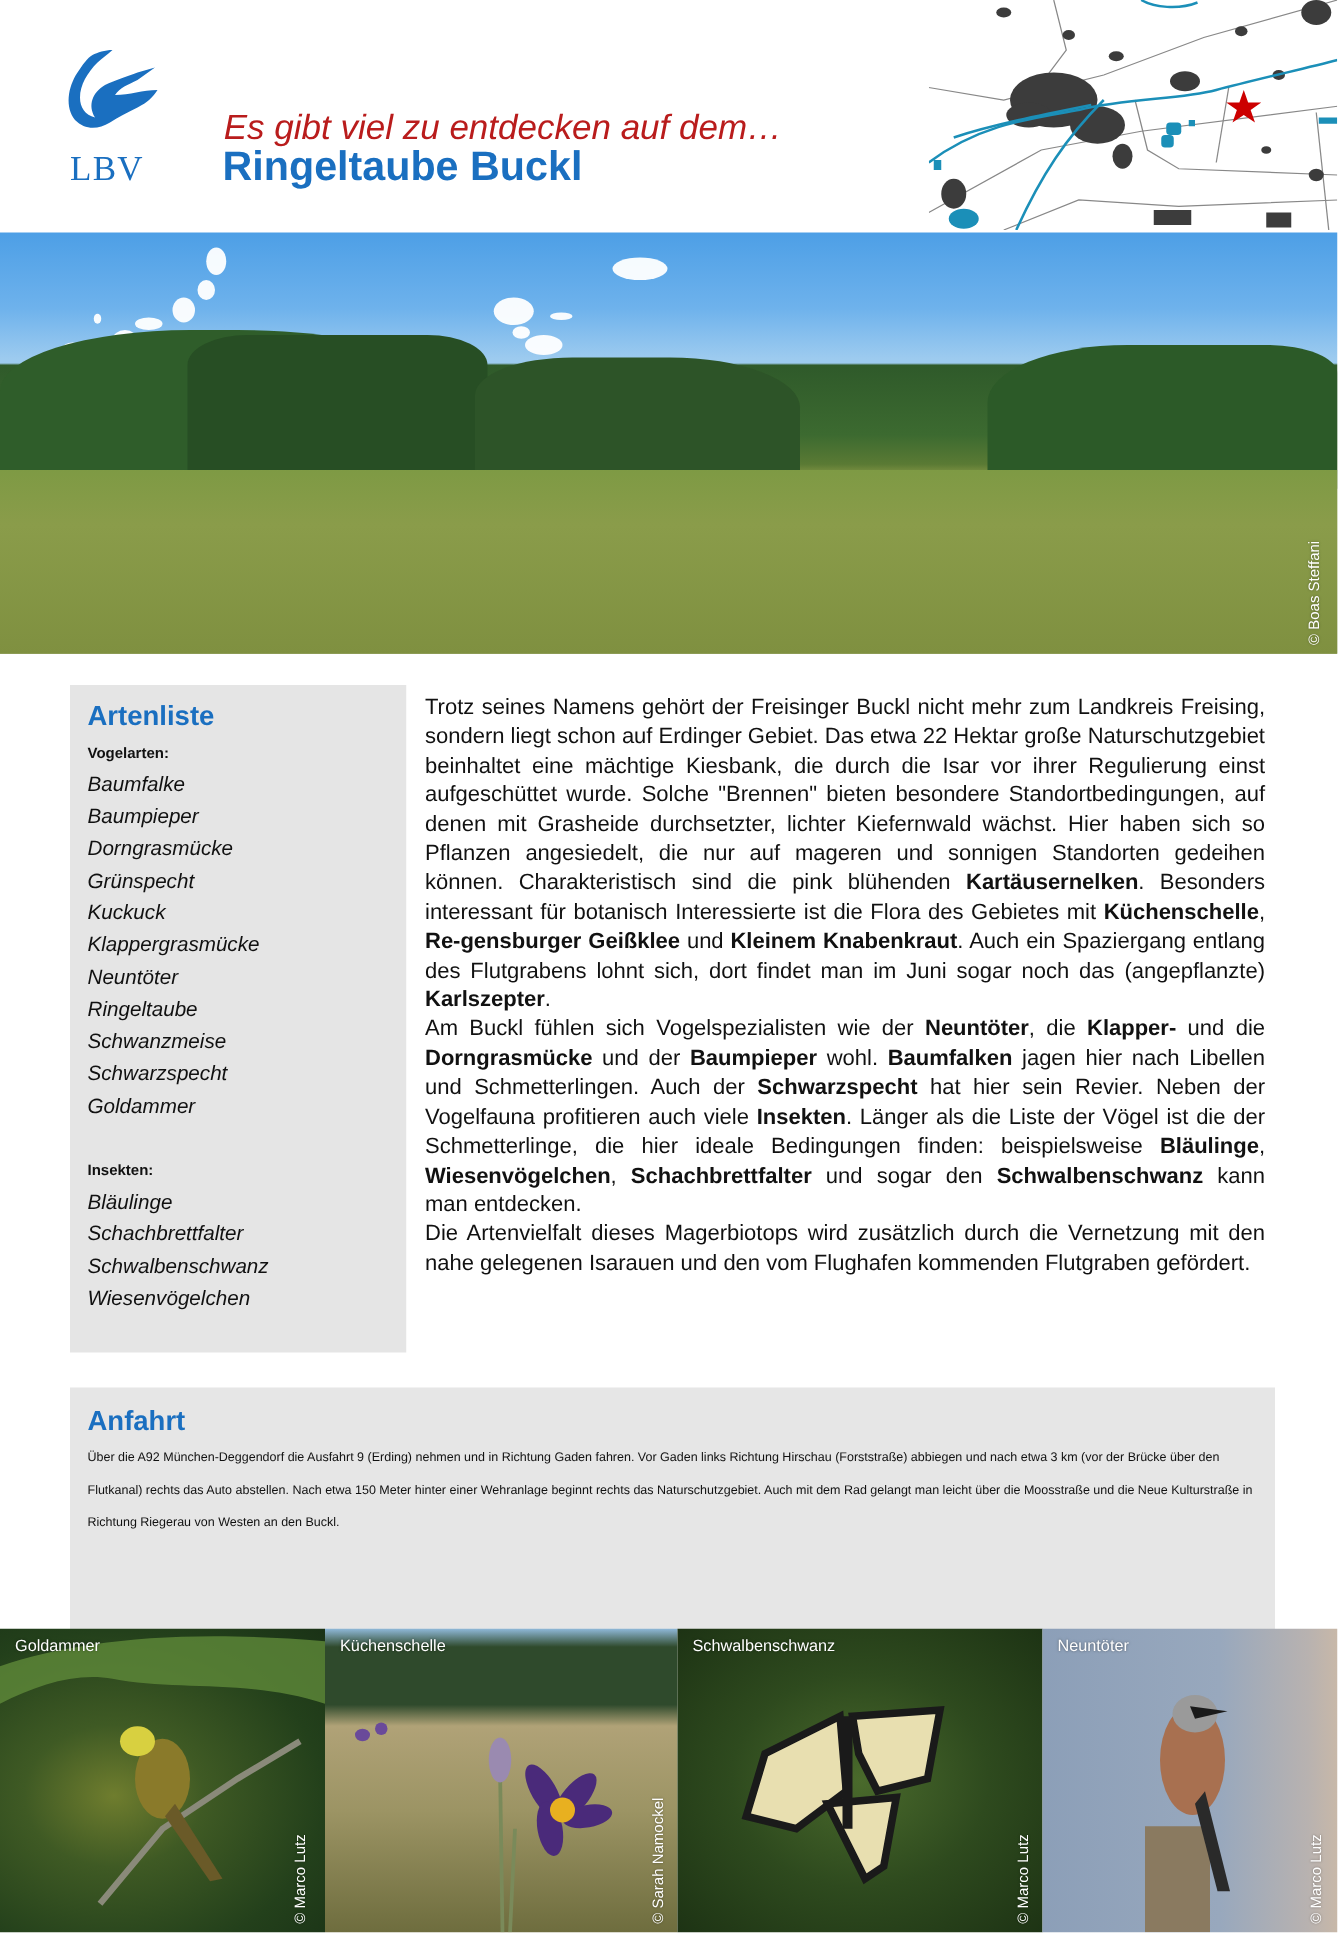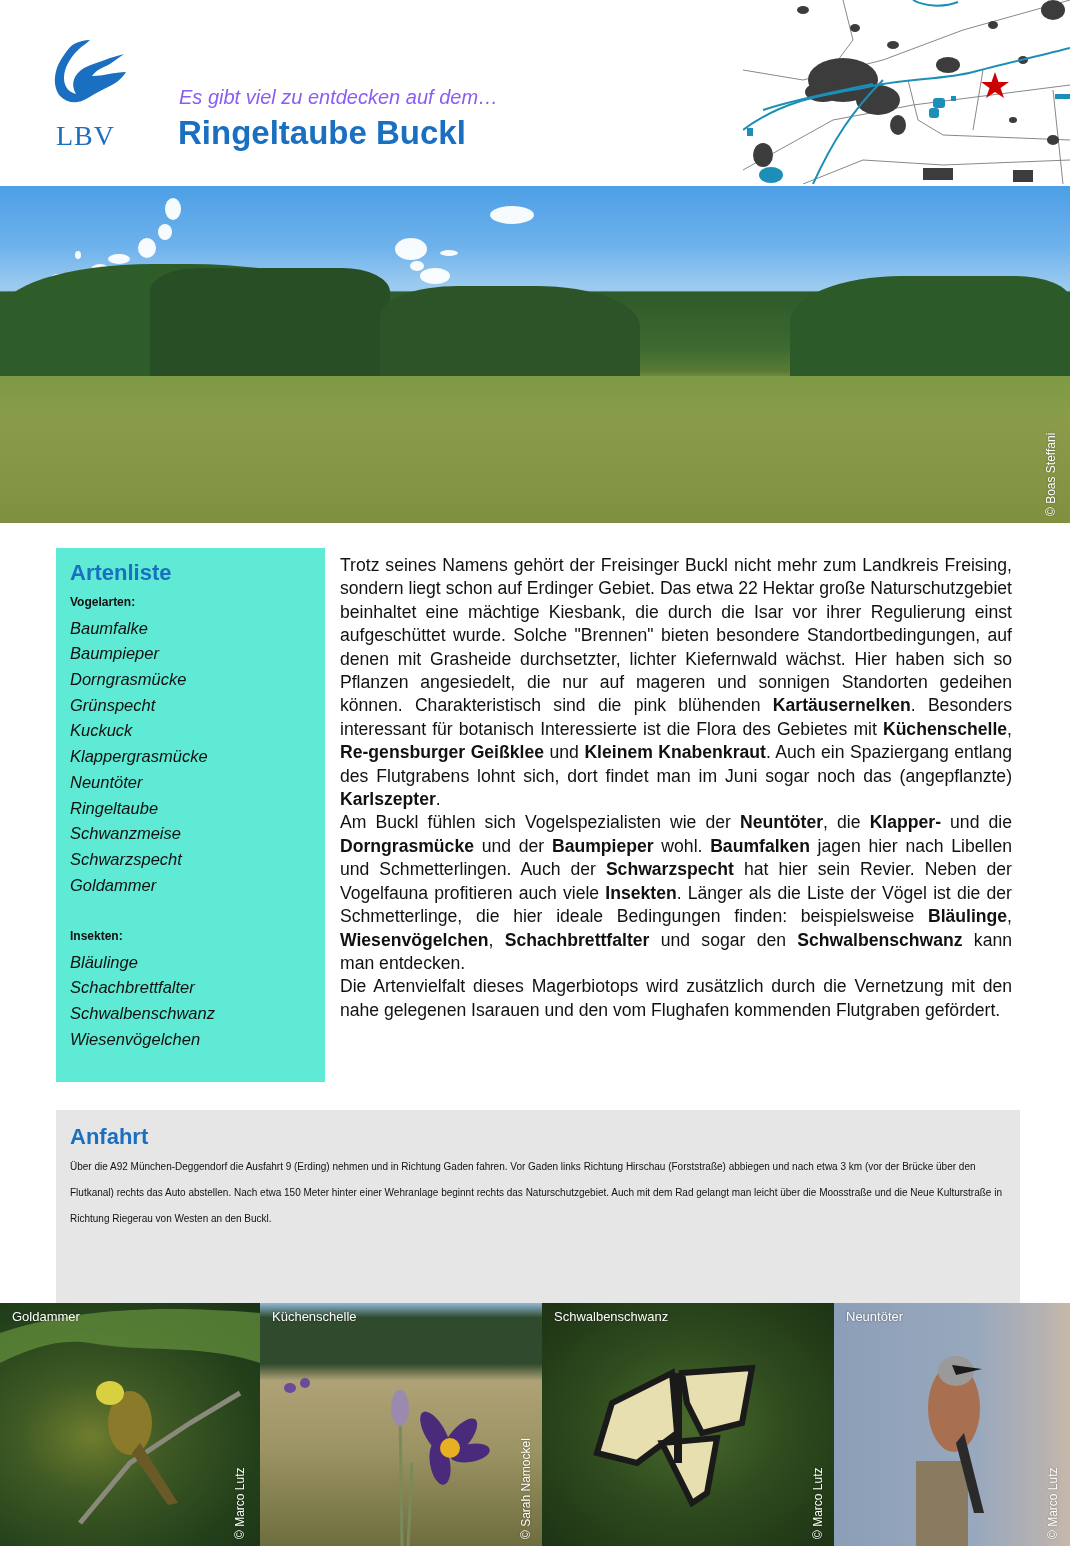--- a/index.html
+++ b/index.html
@@ -3,33 +3,33 @@
 <meta charset="utf-8">
 <style>
   html, body { margin:0; padding:0; background:#ffffff; }
   body { width:1070px; height:1546px; position:relative; overflow:hidden; font-family:"Liberation Sans", sans-serif; color:#111; }
   .abs { position:absolute; }
 
   
   #logo { left:48px; top:38px; width:80px; height:115px; }
   #logo svg { display:block; }
   #logo-text { position:absolute; left:8px; top:82px; font-family:"Liberation Serif", serif; font-size:28px; color:#1a6fc0; letter-spacing:1px; }
-  #subtitle { left:179px; top:86px; font-style:italic; font-size:20px; color:#8b5cf6; }
+  #subtitle { left:179px; top:86px; font-style:italic; font-size:28px; color:#b91c1c; }
   #title { left:178px; top:114px; font-weight:bold; font-size:33px; color:#1a6fc0; }
   #map { left:743px; top:0; width:327px; height:184px; background:#fff; overflow:hidden; }
 
   
   #hero { left:0; top:186px; width:1070px; height:337px; overflow:hidden;
     background: linear-gradient(to bottom, #4d9fe6 0%, #6eb2ec 18%, #9dcbef 30%, #9dcbef 31%, #2f5a2a 31.5%, #3c6a30 48%, #5a7a34 55%, #8a9a48 58%, #8c9a46 70%, #7d8e3e 100%); }
   .cloud { position:absolute; background:#fff; border-radius:50%; opacity:0.95; }
   .treeband { position:absolute; background:#2e5a2c; }
   .photo-credit { position:absolute; color:#fff; font-size:12px; transform-origin:left top; transform:rotate(-90deg); white-space:nowrap; text-shadow:0 0 2px rgba(0,0,0,0.4); }
 
   
-  #species-box { left:56px; top:548px; width:269px; height:534px; background:#5eead4; }
+  #species-box { left:56px; top:548px; width:269px; height:534px; background:#e5e5e5; }
   #species-title { position:absolute; left:14px; top:12px; font-size:22px; font-weight:bold; color:#1a6fc0; }
   .grp-head { font-weight:bold; font-size:12px; color:#111; height:25.7px; line-height:25.7px; }
   .sp-item { font-style:italic; font-size:16.5px; color:#111; height:25.7px; line-height:25.7px; }
   #species-list { position:absolute; left:14px; top:42px; }
   .gap { height:25.7px; }
 
   
   #body-text { left:340px; top:554px; width:672px; font-size:17.6px; line-height:23.4px; text-align:justify; color:#111; }
   #body-text p { margin:0; }
   #body-text b { font-weight:bold; }

